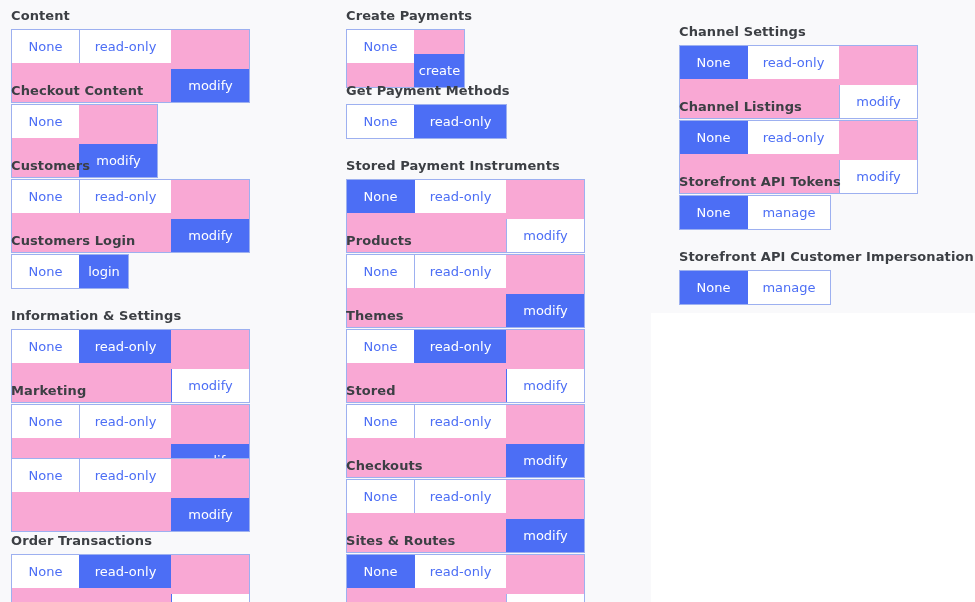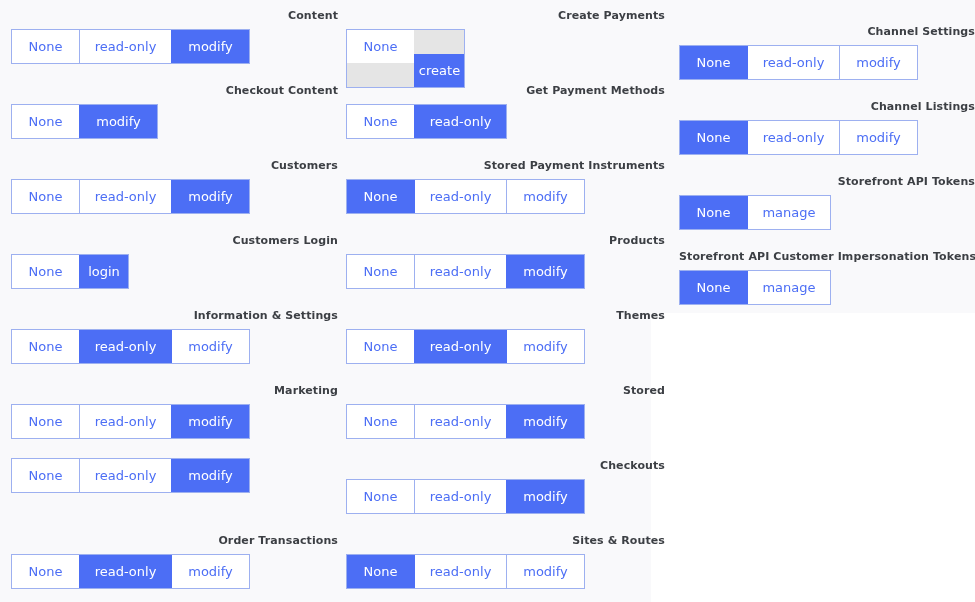--- a/index.html
+++ b/index.html
@@ -41,34 +41,33 @@
   .scope-column.col-1 { width: 338px; padding-left: 11px; padding-top: 8px; }
   .scope-column.col-2 { width: 327px; padding-left: 8px; padding-top: 8px; }
   .scope-column.col-3 { width: 310px; padding-left: 14px; padding-top: 24px; }
 
   .scope-item {
     margin-bottom: 12px;
     height: 63px;
   }
 
   .scope-label {
-    font-size: 11px;
+    font-size: 13px;
     font-weight: bold;
     color: #3c3f44;
     line-height: 16px;
     margin: 0 0 5px 0;
     letter-spacing: 0.1px;
     white-space: nowrap;
-    text-align: right;
   }
 
   .segmented {
     display: inline-flex;
     border: 1px solid #9db0f0;
-    background: #e5e5e5;
+    background: #f9a8d4;
     overflow: hidden;
   }
 
   .seg-btn {
     font-family: "DejaVu Sans", "Liberation Sans", sans-serif;
     font-size: 13px;
     line-height: 15px;
     color: #4c6ef5;
     background: #ffffff;
     border: 0;
@@ -87,21 +86,21 @@
   .seg-btn.selected {
     background: #4c6ef5;
     color: #ffffff;
     border-left-color: #4c6ef5;
   }
   .seg-btn.selected + .seg-btn { border-left-color: #4c6ef5; }
 
   
   .seg-w-none      { width: 67px; }
   .seg-w-readonly  { width: 92px; }
-  .seg-w-modify    { width: 78px; }
+  .seg-w-modify    { width: 78px; margin-top: 39px; }
   .seg-w-create    { width: 50px; margin-top: 24px; }
   .seg-w-login     { width: 49px; }
   .seg-w-manage    { width: 83px; }
 </style>
 </head>
 <body>
 
 <div id="white-fill"></div>
 
 <div id="scope-grid">

